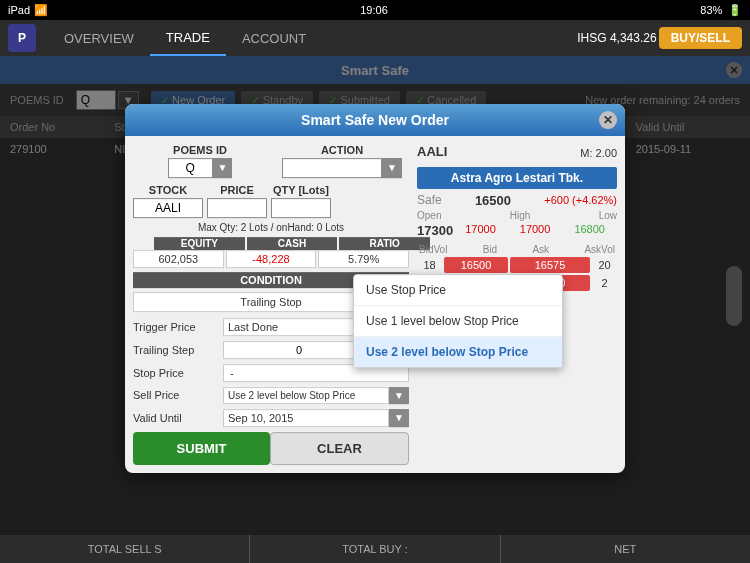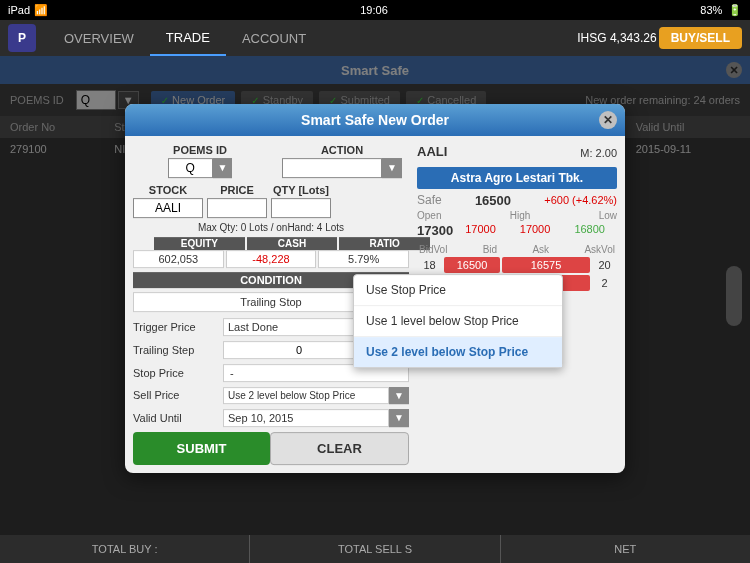--- a/index.html
+++ b/index.html
@@ -270,21 +270,21 @@
       display: flex; align-items: center; justify-content: space-between;
       margin-bottom: 2px; gap: 2px;
     }
     .ob-bidaskvol { font-size: 11px; color: #333; min-width: 25px; text-align: center; }
     .ob-bid {
       flex: 1; background: #d44; color: #fff; font-size: 11px;
       text-align: center; padding: 2px 4px; border-radius: 2px;
     }
     .ob-ask {
       flex: 1; background: #d44; color: #fff; font-size: 11px;
-      text-align: center; padding: 2px 20px; border-radius: 2px;
+      text-align: center; padding: 2px 12px; border-radius: 2px;
     }
 
     
     .sell-price-dropdown {
       position: absolute;
       background: #fff; border: 1px solid #ccc; border-radius: 4px;
       box-shadow: 0 2px 8px rgba(0,0,0,0.3);
       z-index: 30;
       bottom: 105px; left: 228px;
       width: 210px;
@@ -433,21 +433,21 @@
           <div class="spq-col">
             <span class="spq-label">PRICE</span>
             <input class="spq-input wider" style="">
           </div>
           <div class="spq-col">
             <span class="spq-label">QTY [Lots]</span>
             <input class="spq-input wider" style="">
           </div>
         </div>
 
-        <div class="max-qty">Max Qty: 0 Lots / onHand: 4 Lots</div>
+        <div class="max-qty">Max Qty: 2 Lots / onHand: 0 Lots</div>
 
         <div class="ecr-row">
           <div class="ecr-col">
             <div class="ecr-label">EQUITY</div>
             <div class="ecr-value normal">602,053</div>
           </div>
           <div class="ecr-col">
             <div class="ecr-label">CASH</div>
             <div class="ecr-value red">-48,228</div>
           </div>
@@ -558,21 +558,21 @@
       <div class="dropdown-item">Use 1 level below Stop Price</div>
       <div class="dropdown-item selected">Use 2 level below Stop Price</div>
     </div>
   </div>
 
   <div class="scrollbar"></div>
 </div>
 
 <div class="bottom-bar">
   <div class="bottom-section">
+    <span class="bottom-label">TOTAL SELL S</span>
+  </div>
+  <div class="bottom-section">
     <span class="bottom-label">TOTAL BUY :</span>
-  </div>
-  <div class="bottom-section">
-    <span class="bottom-label">TOTAL SELL S</span>
   </div>
   <div class="bottom-section">
     <span class="bottom-label">NET</span>
   </div>
 </div>
 
 </body></html>

